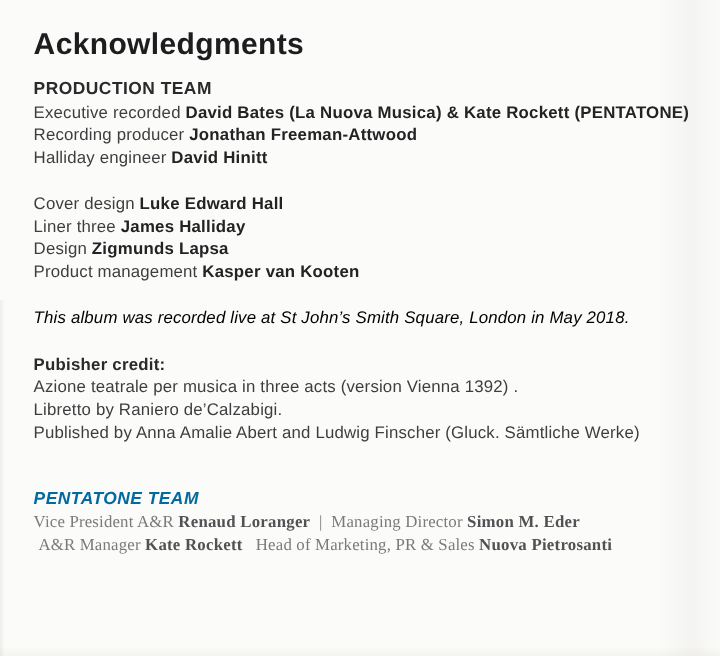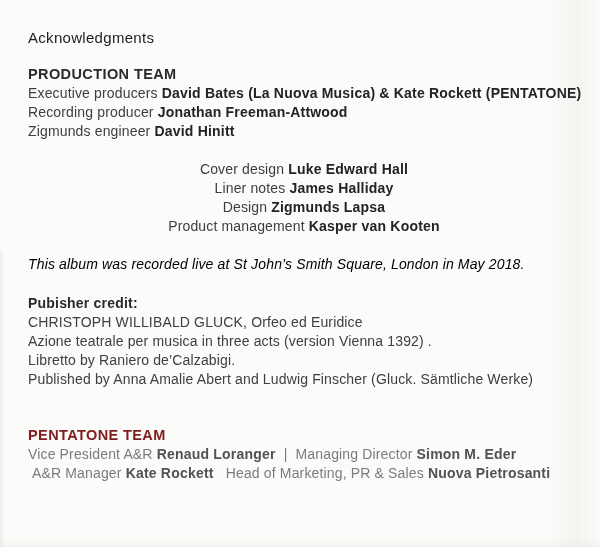--- a/index.html
+++ b/index.html
@@ -16,58 +16,59 @@
     background:var(--bg);
     font-family:"Liberation Sans", sans-serif;
   }
   .page{
     position:absolute;inset:0;
     padding:26px 20px 0 28px;
     box-sizing:border-box;
   }
   .title{
     margin:0;
-    font-size:15px;line-height:23px;font-weight:400;
+    font-size:25px;line-height:23px;font-weight:700;
     letter-spacing:0.3px;
     color:var(--heading);
   }
   .sec{margin:0;}
   .sec-production{margin-top:16px;}
-  .sec-design{margin-top:19px;text-align:center;}
+  .sec-design{margin-top:19px;}
   .sec-note{margin-top:19px;}
   .sec-publisher{margin-top:20px;}
   .sec-pentatone{margin-top:37px;}
   .sec-heading{
     font-size:14.5px;line-height:19px;font-weight:700;
     letter-spacing:0.4px;
     color:#2a2a2c;
     white-space:pre;
   }
   .sec-publisher .sec-heading{
     font-size:14px;letter-spacing:0.2px;
   }
   .sec-pentatone .sec-heading{
-    color:#7f1d1d;
+    color:#0369a1;
+    font-style:italic;
   }
   .line{
     font-size:14px;line-height:19px;
     letter-spacing:0.15px;
     color:var(--text);
     white-space:pre;
   }
   .line .b{
     font-weight:700;
     letter-spacing:0.2px;
     color:var(--text-bold);
   }
   .line .i{
     font-style:italic;
     color:#000000;
   }
-  .sec-pentatone .line{color:var(--muted);}
+  .sec-pentatone .line{color:var(--muted);font-family:Liberation Serif, serif;}
   .sec-pentatone .line .b{color:var(--muted-bold);}
   .sec-pentatone .lines .line:nth-child(2){margin-left:4px;}
   
   .edge{position:absolute;pointer-events:none;}
   .edge-right{
     top:0;right:0;width:52px;height:100%;
     background:linear-gradient(to right, rgba(110,105,95,0) 0%, rgba(110,105,95,0.05) 55%, rgba(110,105,95,0.02) 82%, rgba(110,105,95,0) 100%);
   }
   .edge-bottom{
     left:0;bottom:0;width:100%;height:9px;
@@ -81,45 +82,44 @@
 </head>
 <body>
 
 <main class="page">
 
   <h1 class="title">Acknowledgments</h1>
 
   <section class="sec sec-production">
     <div class="sec-heading">PRODUCTION TEAM</div>
     <div class="lines">
-        <div class="line"><span class="">Executive producers </span><span class="b ">David Bates (La Nuova Musica) &amp; Kate Rockett (PENTATONE)</span></div>
+        <div class="line"><span class="">Executive recorded </span><span class="b ">David Bates (La Nuova Musica) &amp; Kate Rockett (PENTATONE)</span></div>
         <div class="line"><span class="">Recording producer </span><span class="b ">Jonathan Freeman-Attwood</span></div>
-        <div class="line"><span class="">Zigmunds engineer </span><span class="b ">David Hinitt</span></div>
+        <div class="line"><span class="">Halliday engineer </span><span class="b ">David Hinitt</span></div>
       </div>
   </section>
 
   <section class="sec sec-design">
     <div class="lines">
         <div class="line"><span class="">Cover design </span><span class="b ">Luke Edward Hall</span></div>
-        <div class="line"><span class="">Liner notes </span><span class="b ">James Halliday</span></div>
+        <div class="line"><span class="">Liner three </span><span class="b ">James Halliday</span></div>
         <div class="line"><span class="">Design </span><span class="b ">Zigmunds Lapsa</span></div>
         <div class="line"><span class="">Product management </span><span class="b ">Kasper van Kooten</span></div>
       </div>
   </section>
 
   <section class="sec sec-note">
     <div class="lines">
         <div class="line"><span class="i">This album was recorded live at St John’s Smith Square, London in May 2018.</span></div>
       </div>
   </section>
 
   <section class="sec sec-publisher">
     <div class="sec-heading">Pubisher credit:</div>
     <div class="lines">
-        <div class="line"><span class="">CHRISTOPH WILLIBALD GLUCK, Orfeo ed Euridice</span></div>
         <div class="line"><span class="">Azione teatrale per musica in three acts (version Vienna 1392) .</span></div>
         <div class="line"><span class="">Libretto by Raniero de’Calzabigi.</span></div>
         <div class="line"><span class="">Published by Anna Amalie Abert and Ludwig Finscher (Gluck. Sämtliche Werke)</span></div>
       </div>
   </section>
 
   <section class="sec sec-pentatone">
     <div class="sec-heading">PENTATONE TEAM</div>
     <div class="lines">
         <div class="line"><span class="">Vice President A&amp;R </span><span class="b ">Renaud Loranger</span><span class="">  |  Managing Director </span><span class="b ">Simon M. Eder</span></div>

